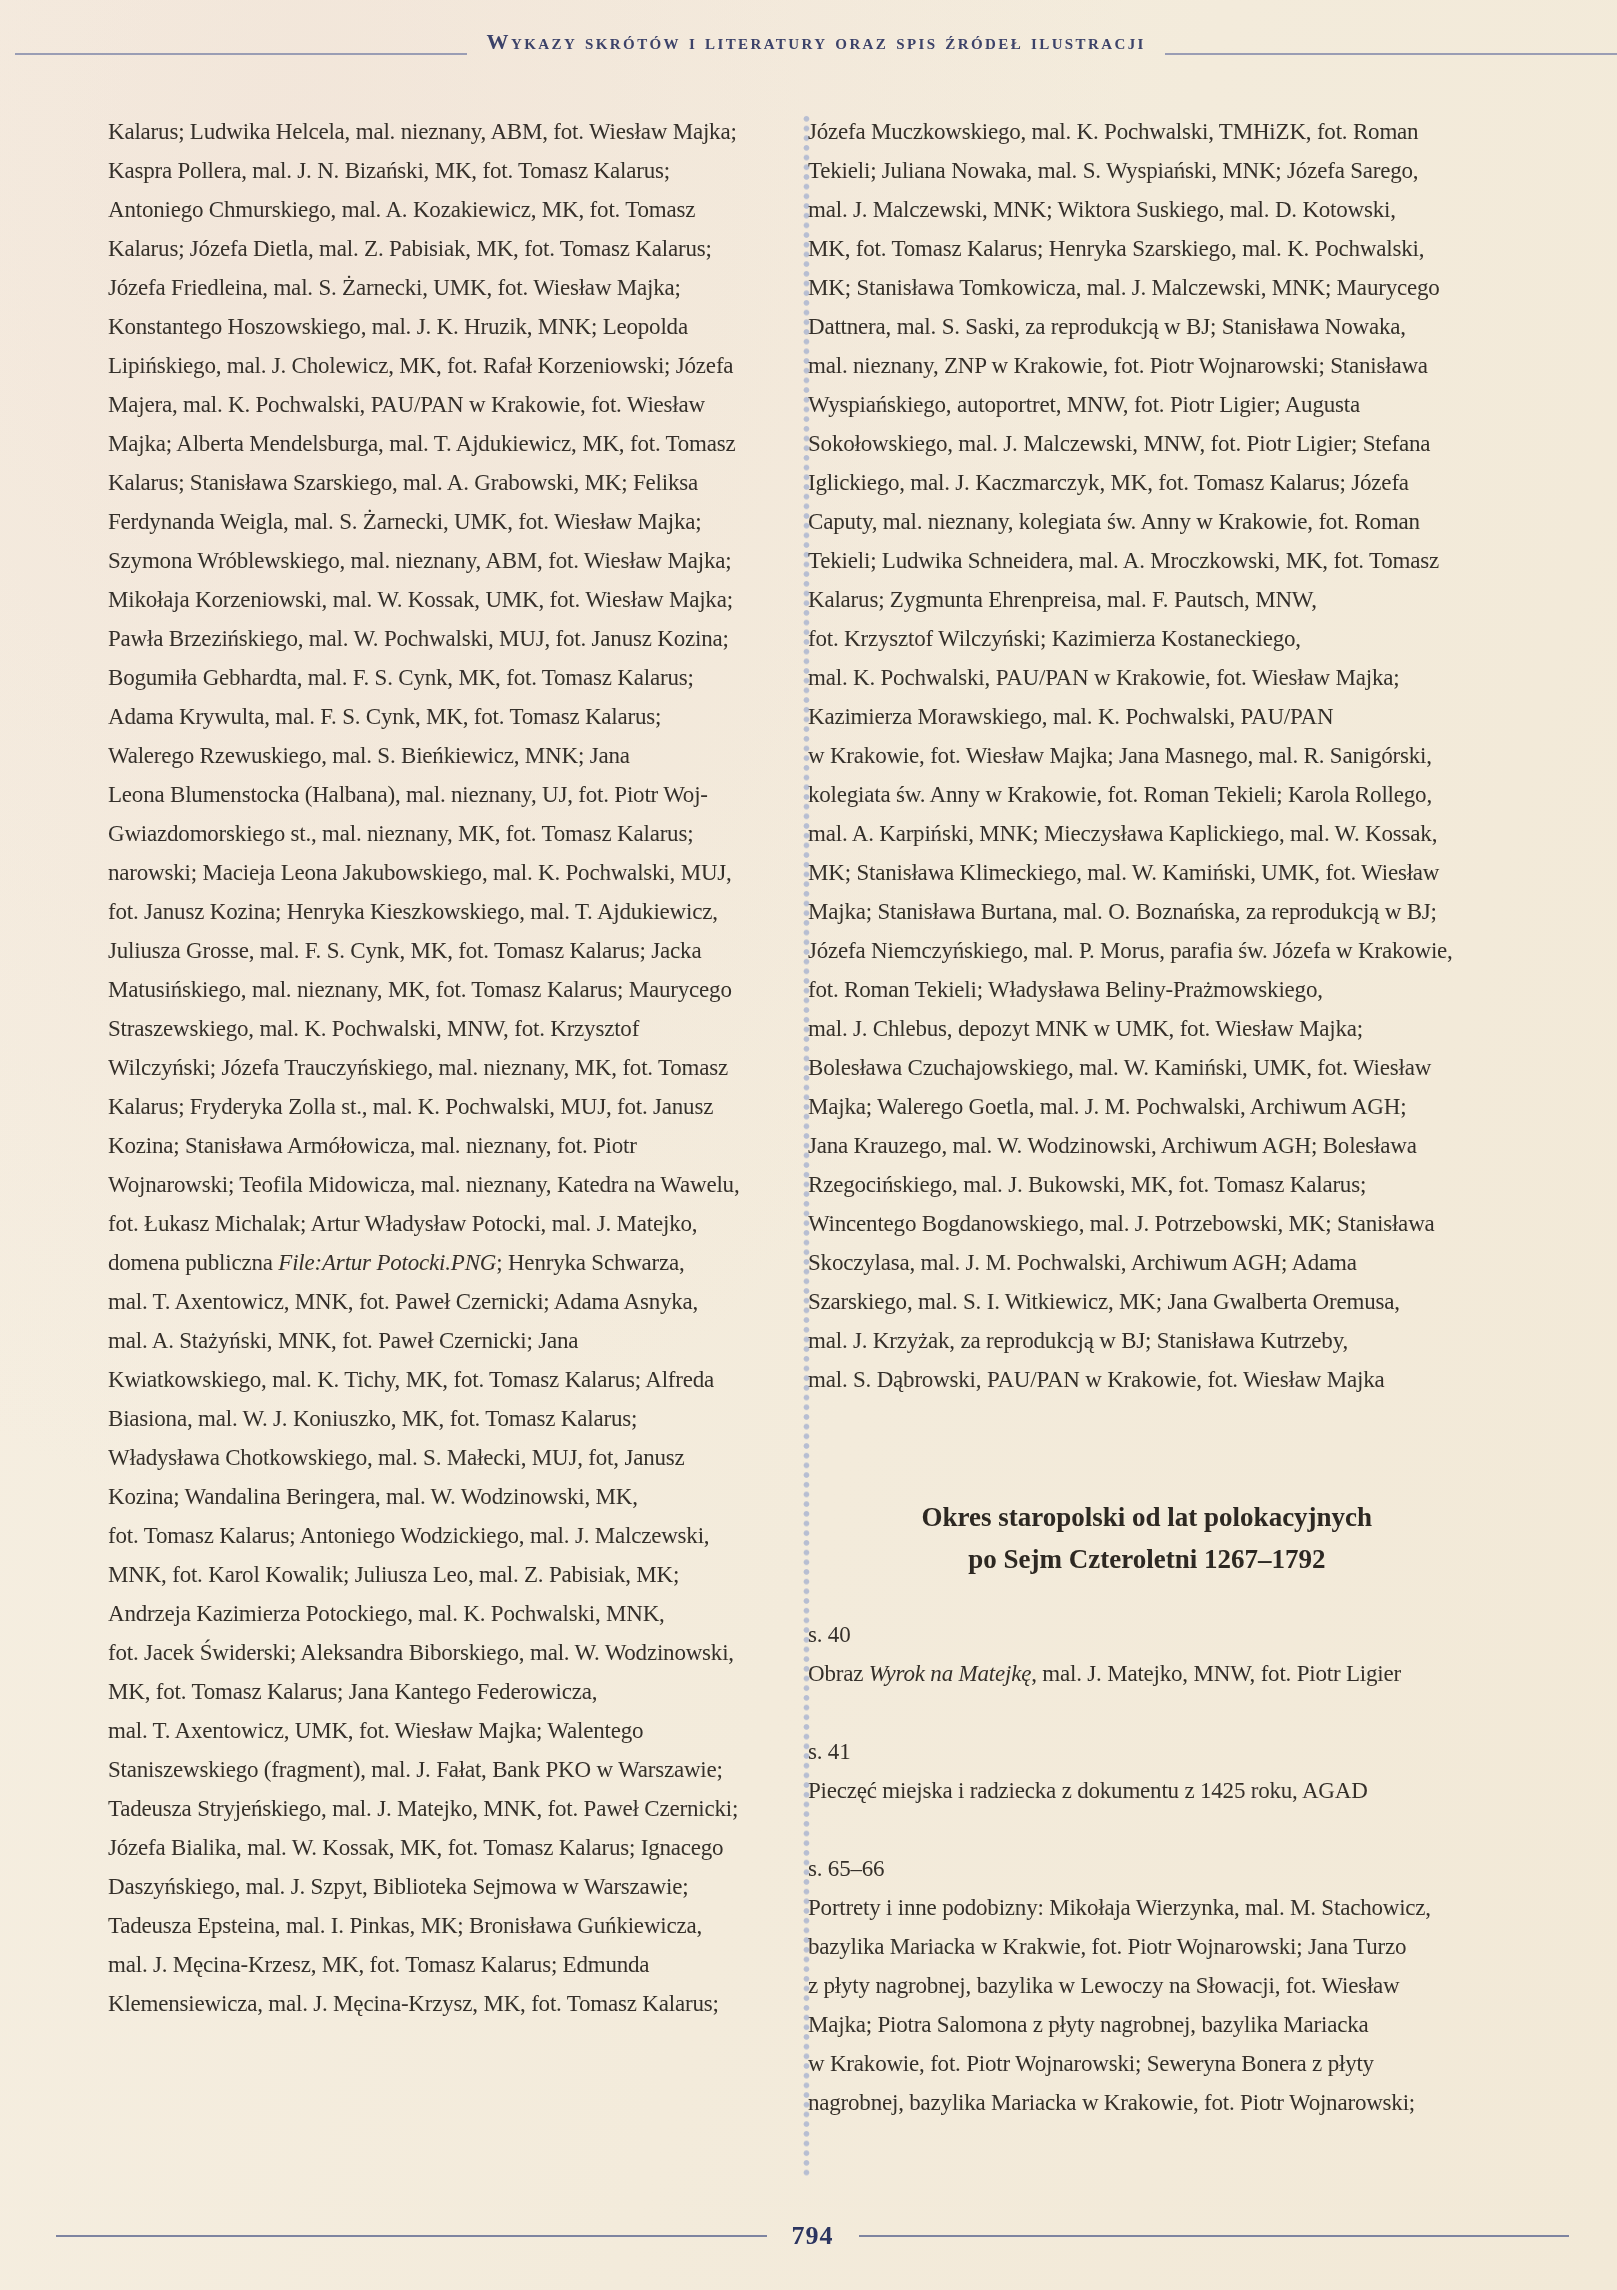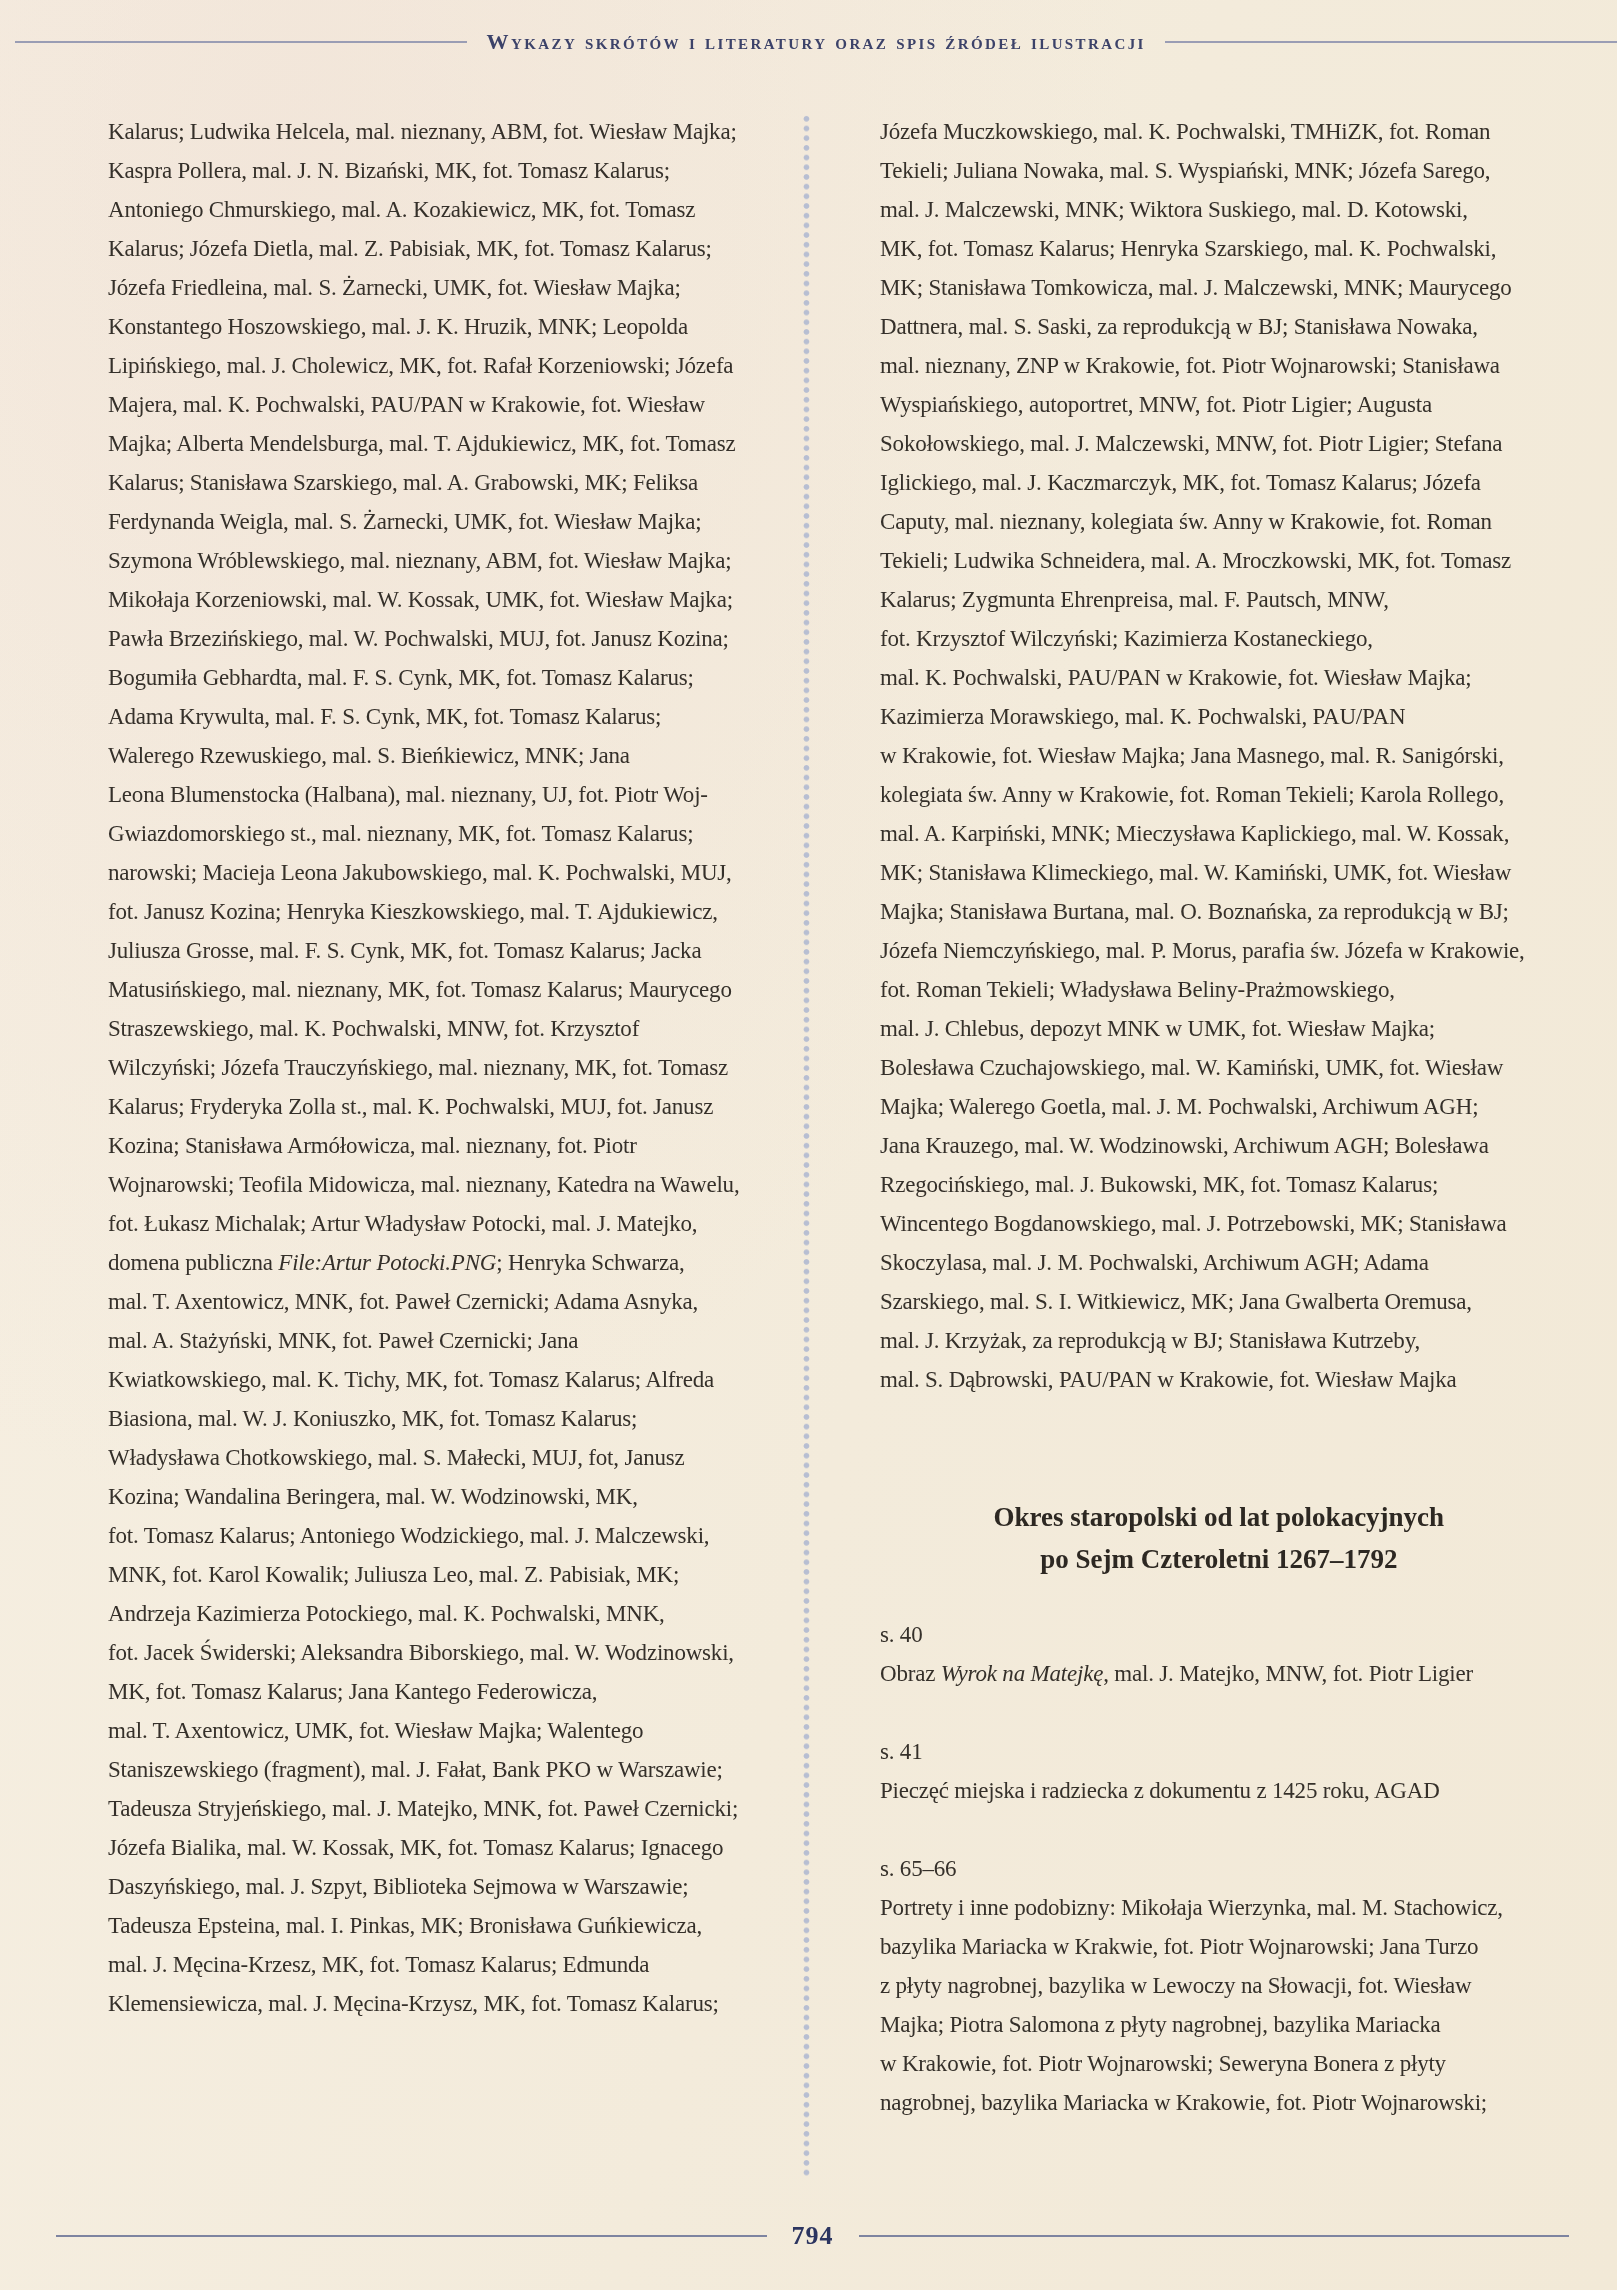--- a/index.html
+++ b/index.html
@@ -10,36 +10,36 @@
     background:
       radial-gradient(ellipse at 18% 8%, rgba(236,214,205,0.35), rgba(236,214,205,0) 45%),
       linear-gradient(105deg,#f6efe2 0%,#f3ebdb 55%,#f2e9d7 100%);
     font-family:"Liberation Serif","DejaVu Serif",serif;
     color:#35302a;
     overflow:hidden;
   }
   
   .page-header{
     position:absolute;top:29px;left:15.4px;right:0;
-    display:flex;align-items:center;gap:19.3px;
+    display:flex;align-items:flex-end;gap:19.3px;
   }
   .h-rule{height:1.9px;background:#9a9db4;flex:1;}
   .h-rule.right{margin-right:0;}
   .header-title{
     font-variant:small-caps;
     letter-spacing:2.4px;
     font-size:22px;
     font-weight:600;
     color:#3c4269;
     white-space:nowrap;
   }
   
   .col{position:absolute;top:112px;}
   .col-left{left:108px;width:699px;}
-  .col-right{left:880px;width:736px;}
+  .col-right{left:808px;width:736px;}
   .line{
     margin:0;
     font-size:23px;
     line-height:39px;
     letter-spacing:-0.2px;
     white-space:nowrap;
   }
   .it{font-style:italic;}
   
   .divider{

